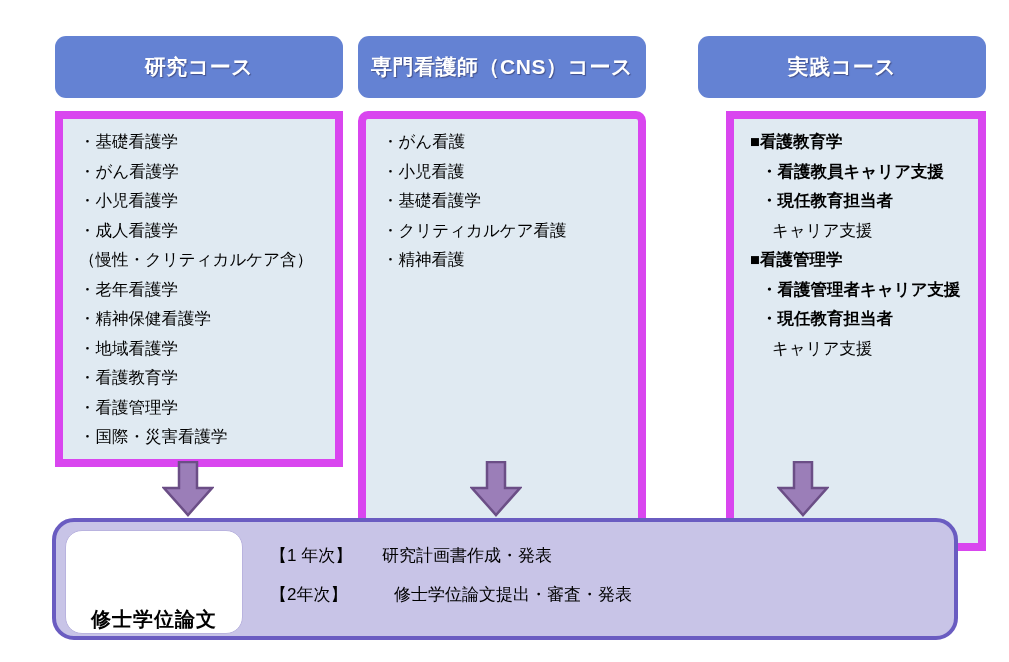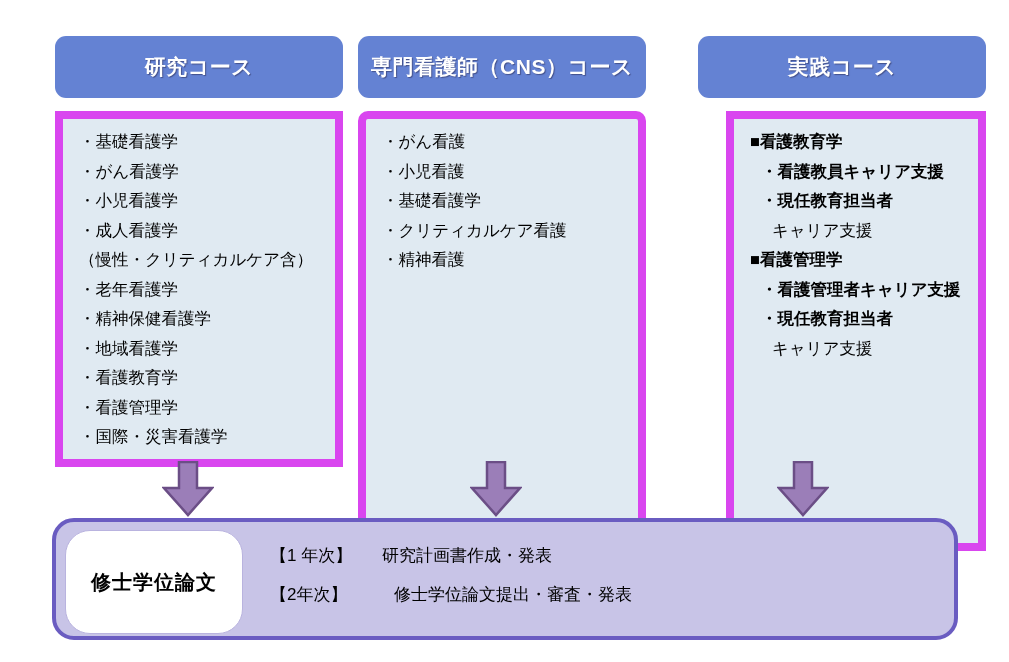--- a/index.html
+++ b/index.html
@@ -97,23 +97,23 @@
 
   #thesis-box {
     position: absolute;
     left: 9px;
     top: 8px;
     width: 178px;
     height: 104px;
     box-sizing: border-box;
     background: #ffffff;
     border: 1.5px solid #B9B3DF;
-    border-radius: 25px;
+    border-radius: 17px;
     display: flex;
-    align-items: center;
+    align-items: flex-end;
     justify-content: center;
   }
   #thesis-box .label {
     font-size: 20px;
     font-weight: bold;
     color: #000000;
     letter-spacing: 1px;
   }
 
   #thesis-rows {

